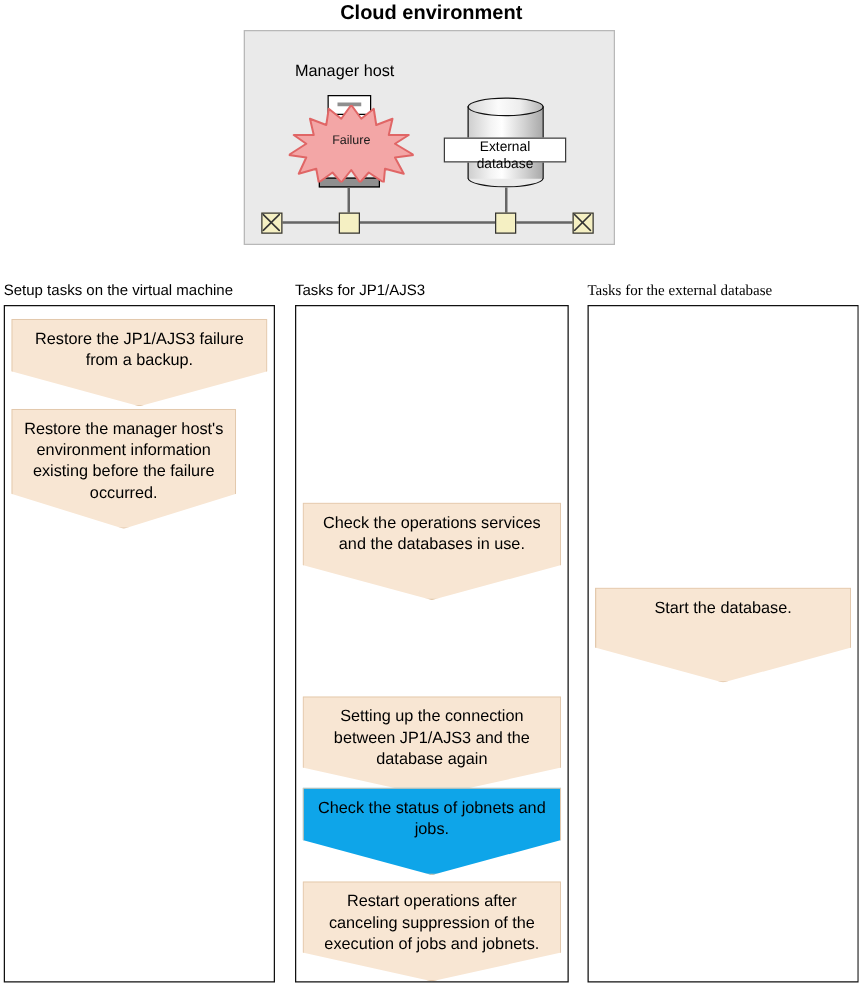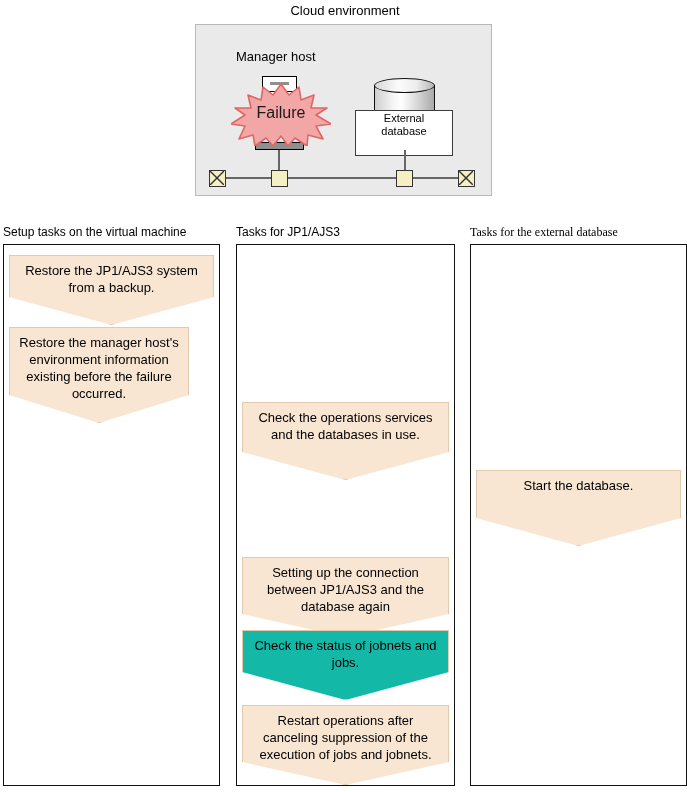--- a/index.html
+++ b/index.html
@@ -16,22 +16,23 @@
     overflow: hidden;
   }
 
   
   #cloud-title {
     position: absolute;
     left: 195px;
     top: 3px;
     width: 300px;
     text-align: center;
-    font-size: 13px;
+    font-size: 16px;
     line-height: 16px;
+    font-weight: bold;
   }
   #cloud-box {
     position: absolute;
     left: 195px;
     top: 24px;
     width: 297px;
     height: 172px;
     background: #eaeaea;
     border: 1px solid #b8b8b8;
     box-sizing: border-box;
@@ -107,21 +108,21 @@
     width: 100px;
     height: 62px;
   }
   #failure-burst svg { display: block; }
   #failure-label {
     position: absolute;
     left: 231px;
     top: 105px;
     width: 100px;
     text-align: center;
-    font-size: 16px;
+    font-size: 10px;
     line-height: 16px;
     color: #1a1a1a;
   }
 
   
   #db-cyl {
     position: absolute;
     left: 374px;
     top: 78px;
     width: 61px;
@@ -153,21 +154,21 @@
     border-radius: 50%;
     box-sizing: border-box;
     background: transparent;
     clip-path: inset(50% 0 0 0);
   }
   #db-label-box {
     position: absolute;
     left: 355px;
     top: 110px;
     width: 98px;
-    height: 46px;
+    height: 20px;
     background: #ffffff;
     border: 1px solid #3c3c3c;
     box-sizing: border-box;
     font-size: 11px;
     line-height: 13px;
     text-align: center;
     padding-top: 1px;
   }
   #db-stem {
     position: absolute;
@@ -303,32 +304,32 @@
 <div class="col-box" id="col1-box"></div>
 
 <div class="col-title" id="col2-title">Tasks for JP1/AJS3</div>
 <div class="col-box" id="col2-box"></div>
 
 <div class="col-title" id="col3-title">Tasks for the external database</div>
 <div class="col-box" id="col3-box"></div>
 
 <div id="steps-layer">
     <div class="chev" style="left: 9px; width: 205px; top: 255px; height: 70px; clip-path: polygon(0px 0px, 100% 0px, 100% 60%, 50% 100%, 0px 60%); background: rgb(248, 230, 211); border-color: rgb(227, 201, 173);">
-      <div class="txt">Restore the JP1/AJS3 system from a backup.</div>
+      <div class="txt">Restore the JP1/AJS3 failure from a backup.</div>
     </div>
     <div class="chev" style="left: 9px; width: 180px; top: 327px; height: 96px; clip-path: polygon(0px 0px, 100% 0px, 100% 70.8333%, 50% 100%, 0px 70.8333%); background: rgb(248, 230, 211); border-color: rgb(227, 201, 173);">
       <div class="txt">Restore the manager host's environment information existing before the failure occurred.</div>
     </div>
     <div class="chev" style="left: 242px; width: 207px; top: 402px; height: 78px; clip-path: polygon(0px 0px, 100% 0px, 100% 64.1026%, 50% 100%, 0px 64.1026%); background: rgb(248, 230, 211); border-color: rgb(227, 201, 173);">
       <div class="txt">Check the operations services and the databases in use.</div>
     </div>
     <div class="chev" style="left: 242px; width: 207px; top: 557px; height: 80px; clip-path: polygon(0px 0px, 100% 0px, 100% 71.25%, 50% 100%, 0px 71.25%); background: rgb(248, 230, 211); border-color: rgb(227, 201, 173);">
       <div class="txt">Setting up the connection between JP1/AJS3 and the database again</div>
     </div>
-    <div class="chev" style="left: 242px; width: 207px; top: 630px; height: 70px; clip-path: polygon(0px 0px, 100% 0px, 100% 60%, 50% 100%, 0px 60%); background: #14b8a6; border-color: rgb(227, 201, 173);">
+    <div class="chev" style="left: 242px; width: 207px; top: 630px; height: 70px; clip-path: polygon(0px 0px, 100% 0px, 100% 60%, 50% 100%, 0px 60%); background: #0ea5e9; border-color: rgb(227, 201, 173);">
       <div class="txt">Check the status of jobnets and jobs.</div>
     </div>
     <div class="chev" style="left: 242px; width: 207px; top: 705px; height: 80px; clip-path: polygon(0px 0px, 100% 0px, 100% 71.25%, 50% 100%, 0px 71.25%); background: rgb(248, 230, 211); border-color: rgb(227, 201, 173);">
       <div class="txt">Restart operations after canceling suppression of the execution of jobs and jobnets.</div>
     </div>
     <div class="chev" style="left: 476px; width: 205px; top: 470px; height: 76px; clip-path: polygon(0px 0px, 100% 0px, 100% 63.1579%, 50% 100%, 0px 63.1579%); background: rgb(248, 230, 211); border-color: rgb(227, 201, 173);">
       <div class="txt">Start the database.</div>
     </div>
   </div>
 

